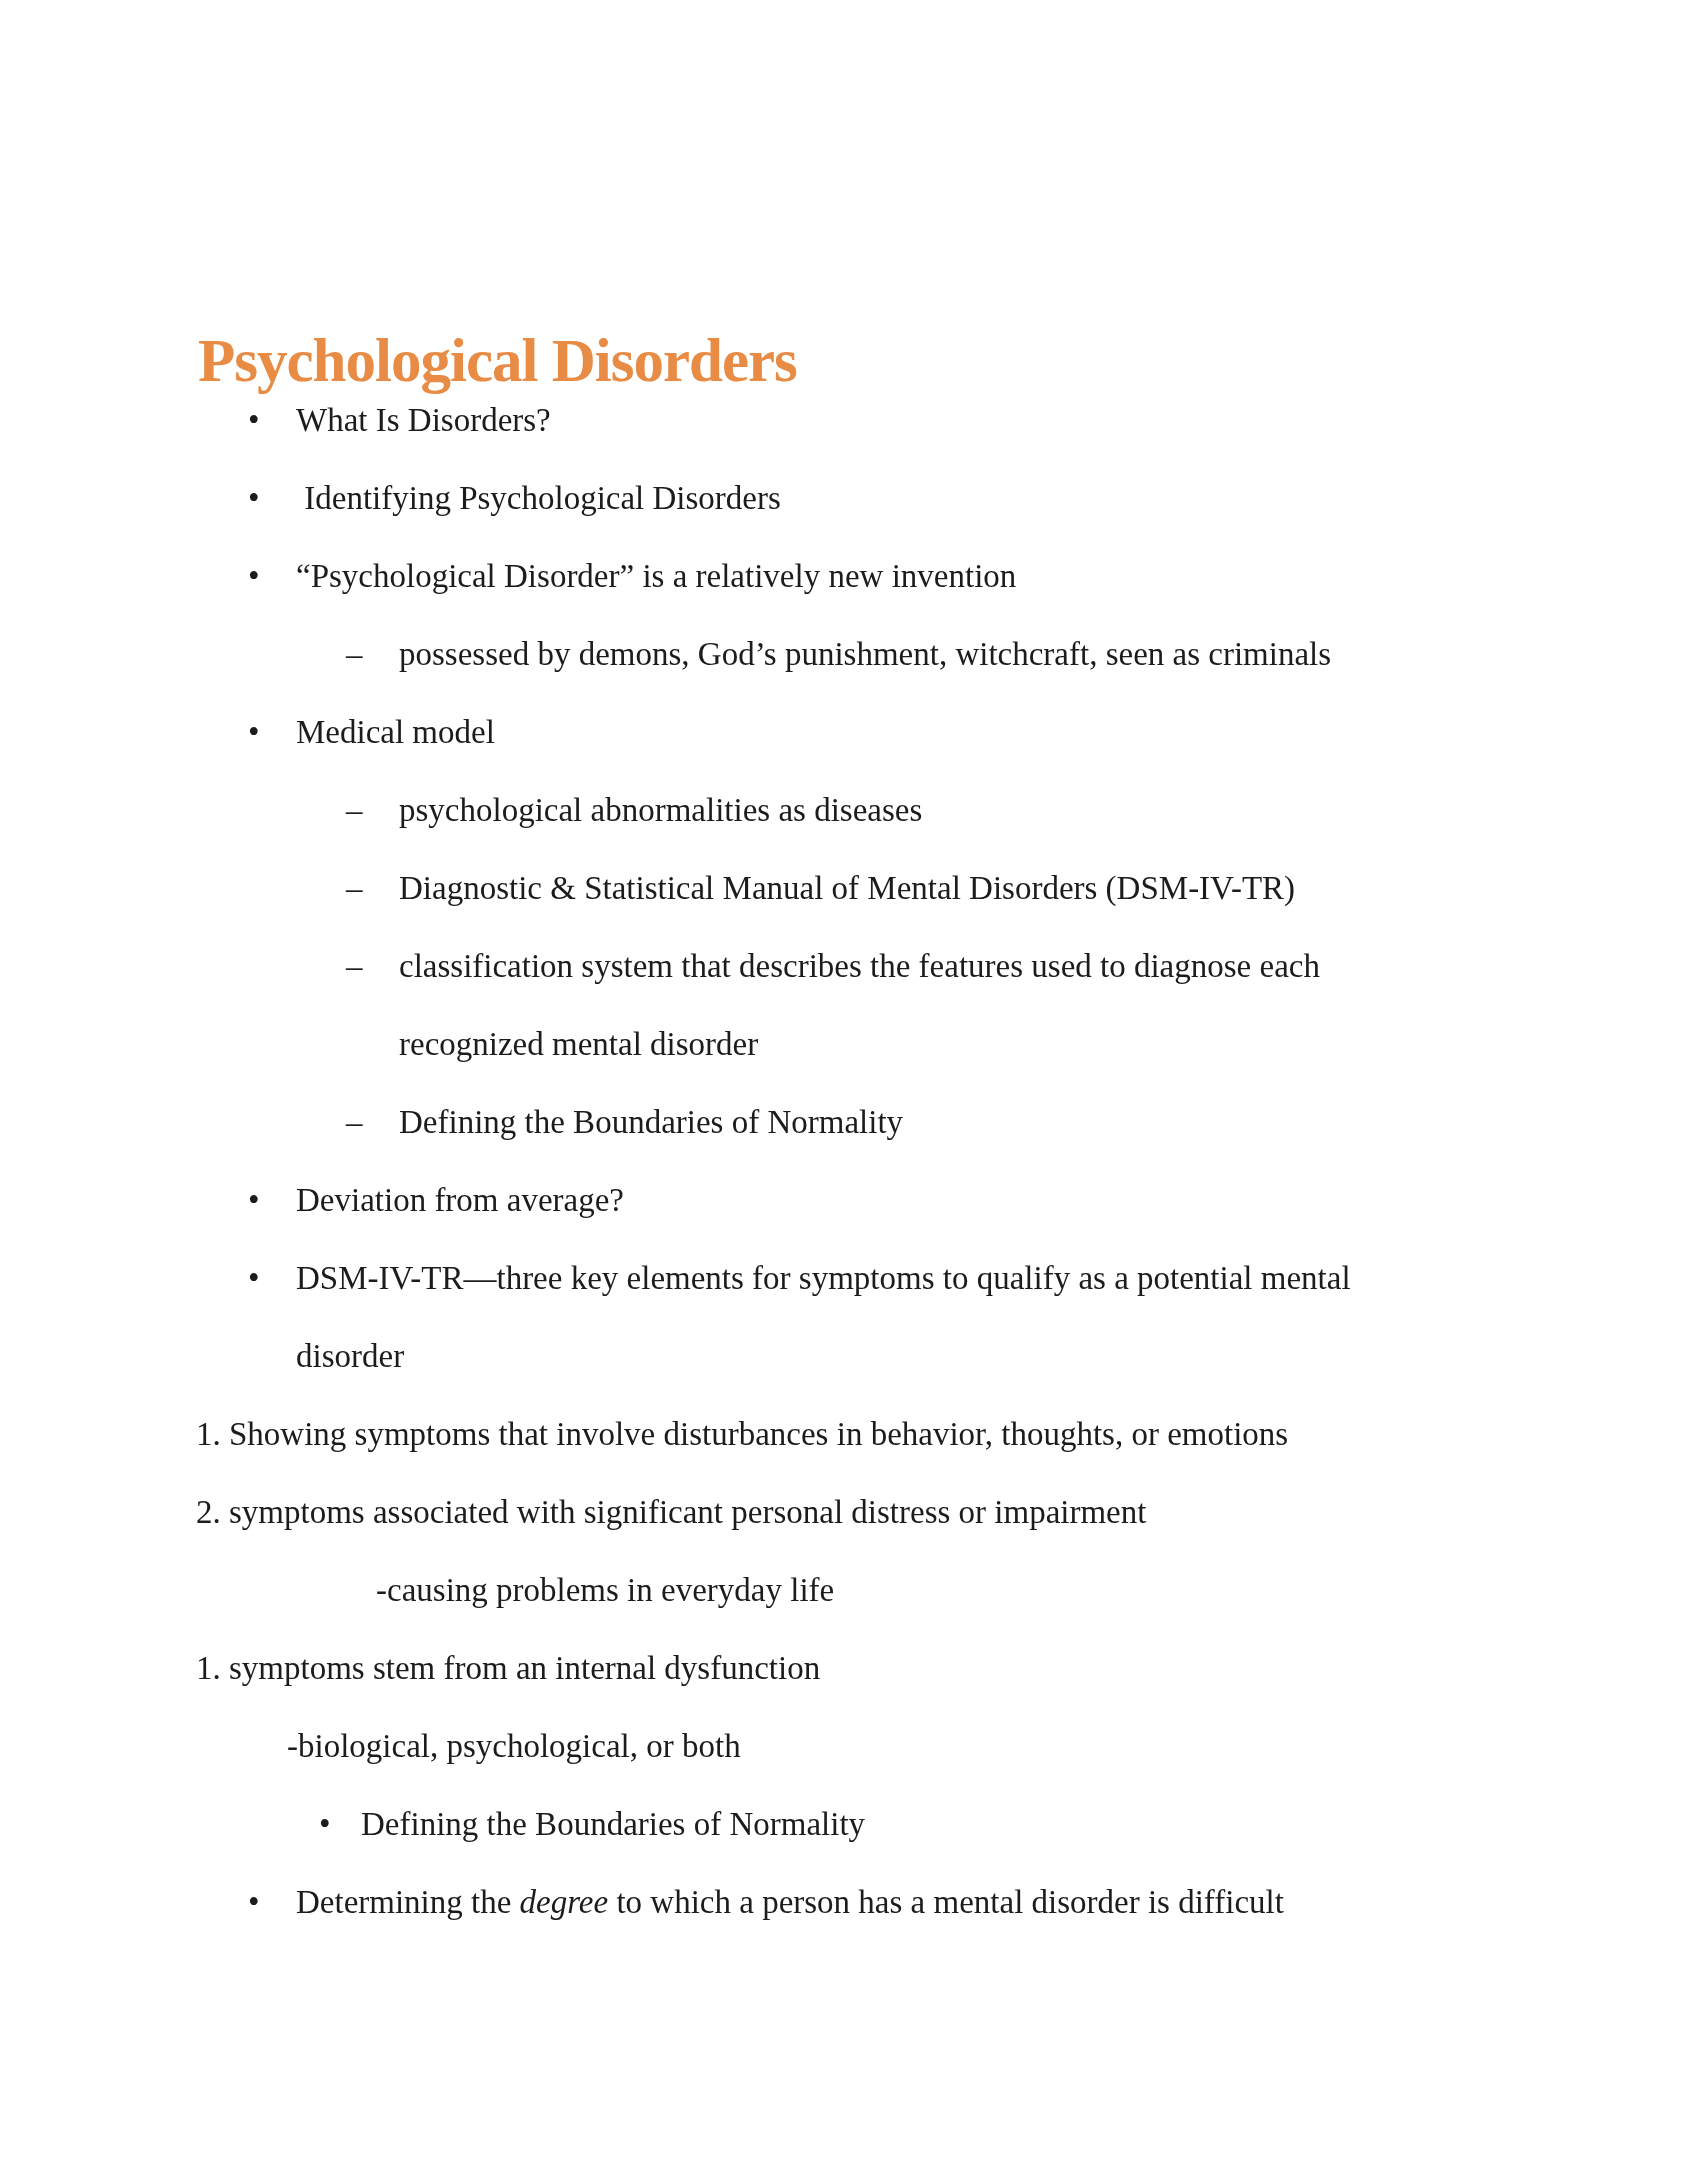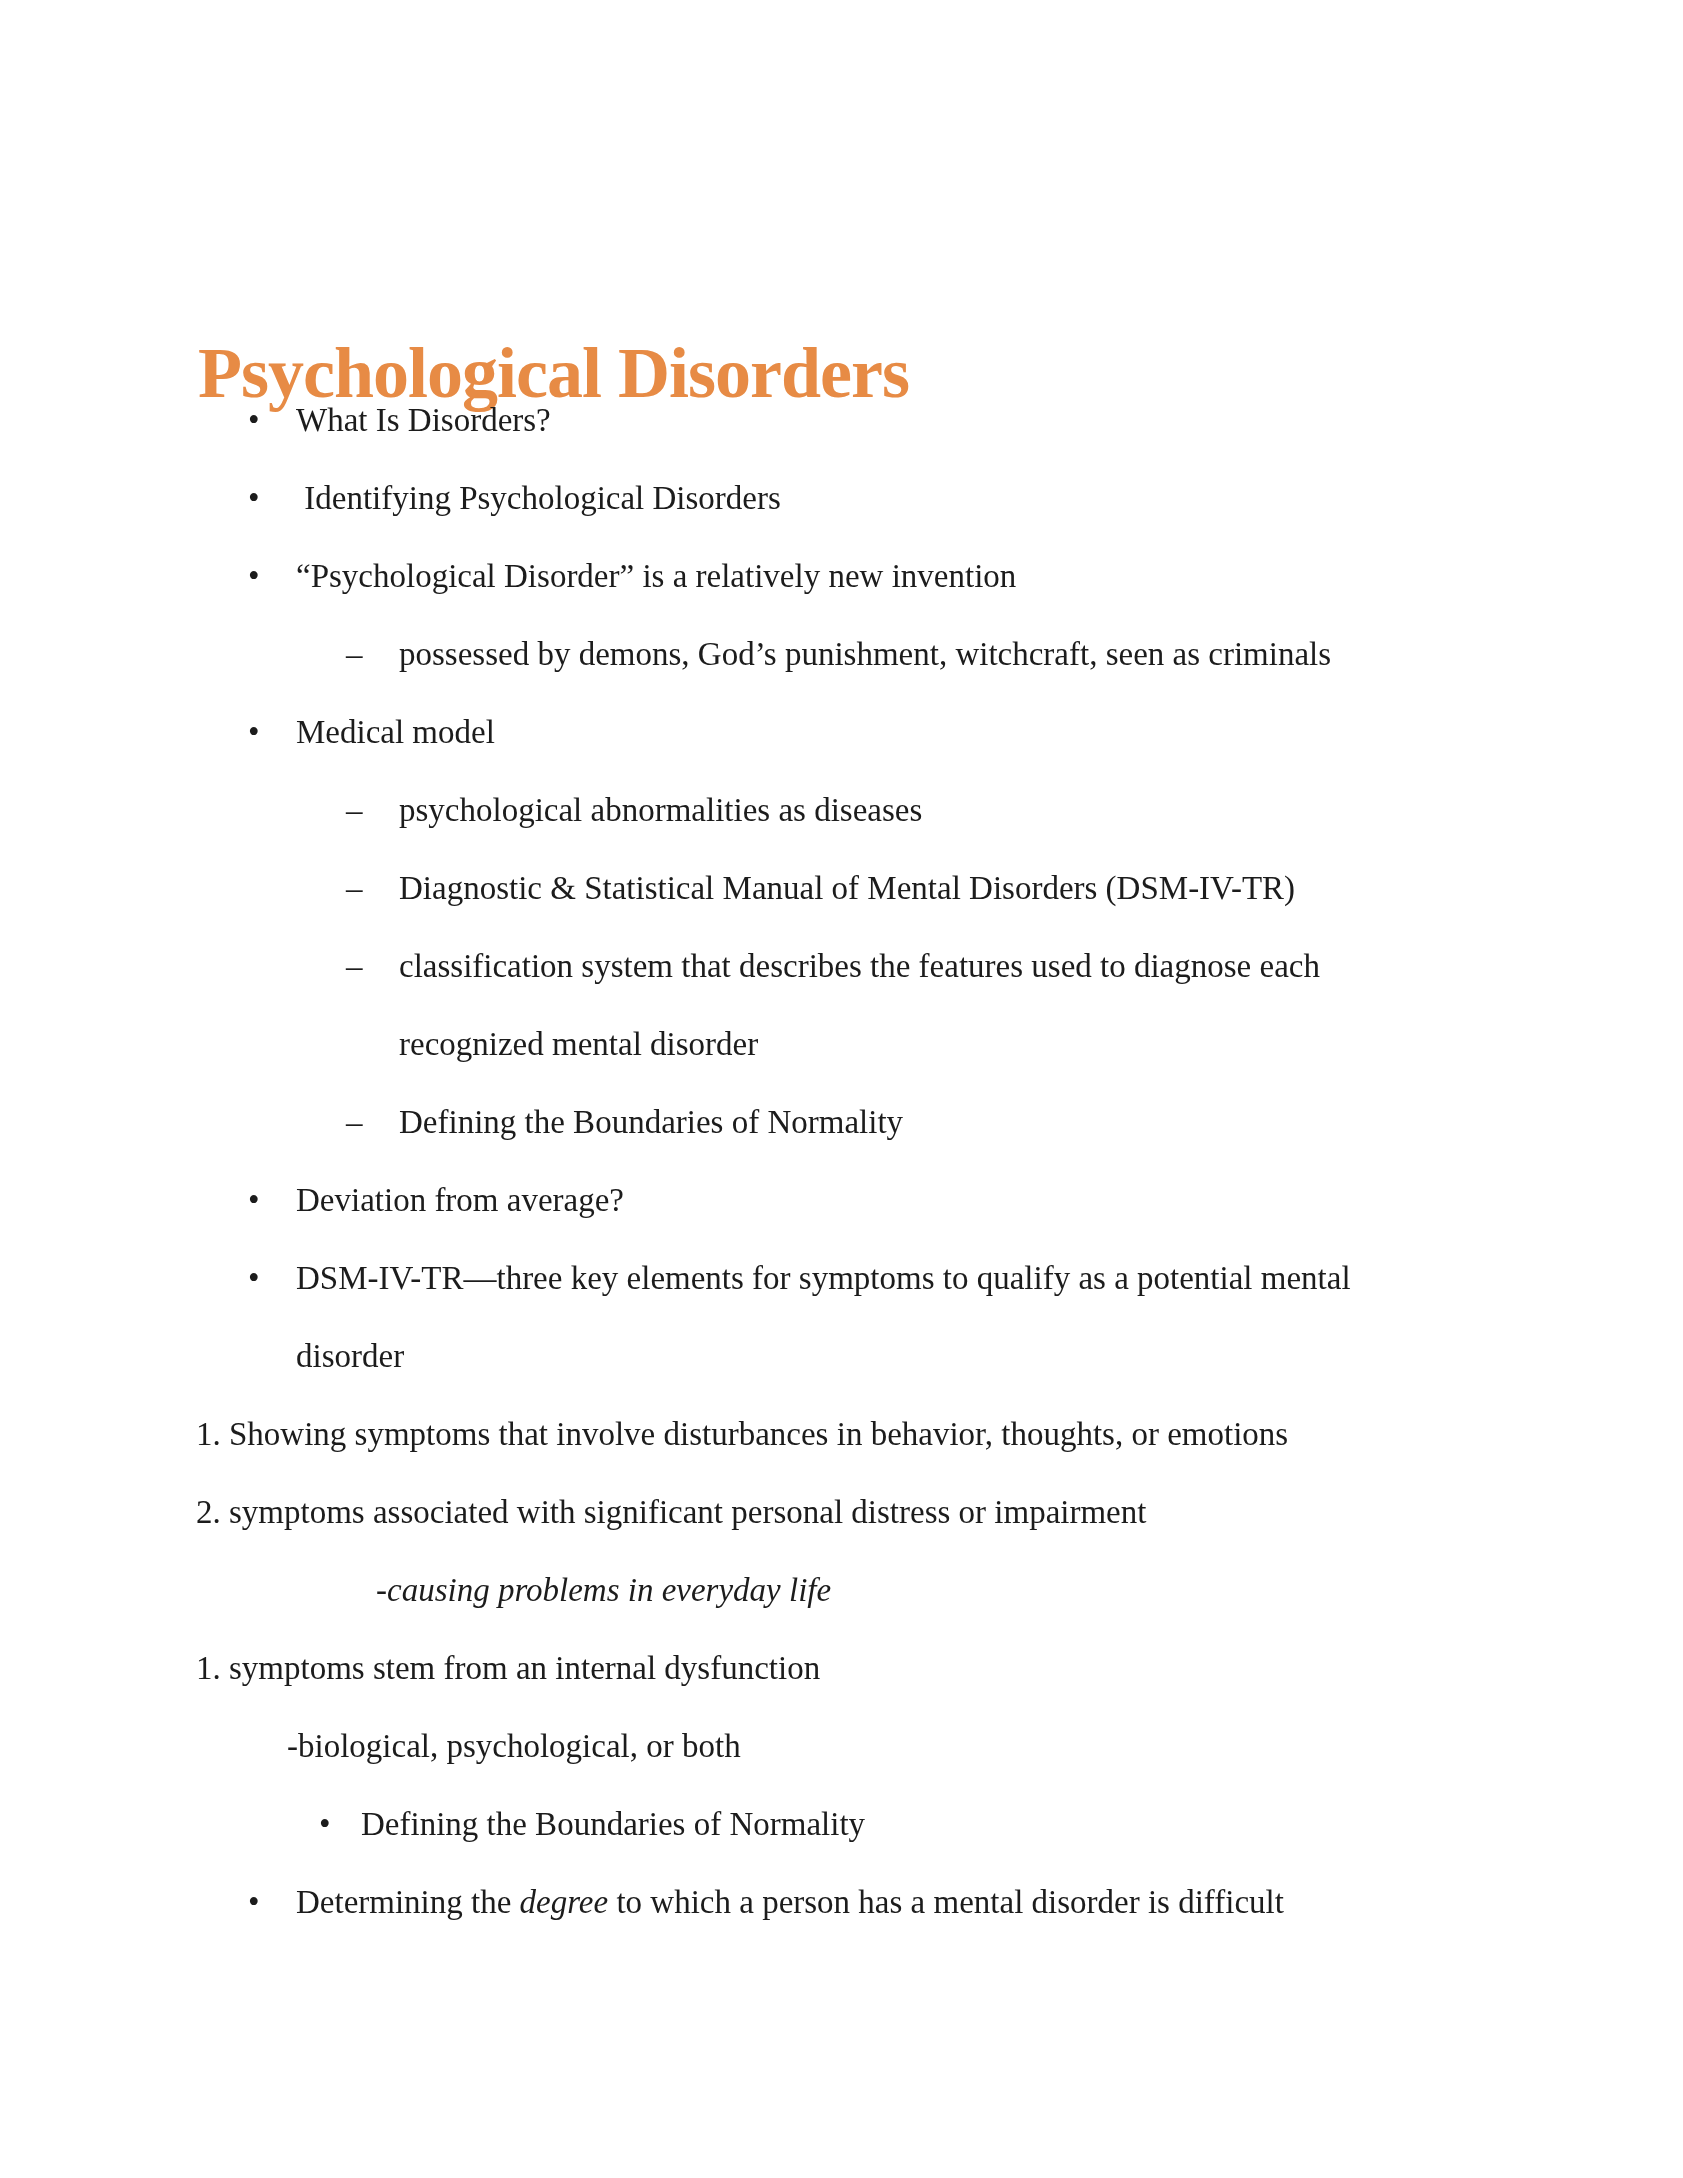--- a/index.html
+++ b/index.html
@@ -12,21 +12,21 @@
     position:relative;
     width:1683px;
     height:2178px;
     background:#ffffff;
     overflow:hidden;
   }
   .heading{
     position:absolute;
     left:198px;
     top:289px;
-    font-size:72px;
+    font-size:61px;
     font-weight:bold;
     line-height:1;
     letter-spacing:-1px;
     white-space:pre;
   }
   .rows{
     position:absolute;
     left:0;
     top:381px;
     right:0;
@@ -46,21 +46,21 @@
     white-space:pre;
   }
   .row.b1 .mk{left:248px;}
   .row.b1 .tx{margin-left:296px;}
   .row.d2 .mk{left:346px;}
   .row.d2 .tx{margin-left:399px;}
   .row.c1 .tx{margin-left:296px;}
   .row.c2 .tx{margin-left:399px;}
   .row.num .tx{margin-left:196px;}
   .row.h1 .tx{margin-left:287px;}
-  .row.h2 .tx{margin-left:376px;font-style:italic;}
+  .row.h2 .tx{margin-left:376px;}
   .row.b2 .mk{left:319px;}
   .row.b2 .tx{margin-left:361px;}
   em{}
 </style>
 </head>
 <body style="color: rgb(28, 28, 28);">
 
 <div class="page" style="background: rgb(255, 255, 255);">
 
   <h1 class="heading" style="color: rgb(231, 139, 69);">Psychological Disorders</h1>

